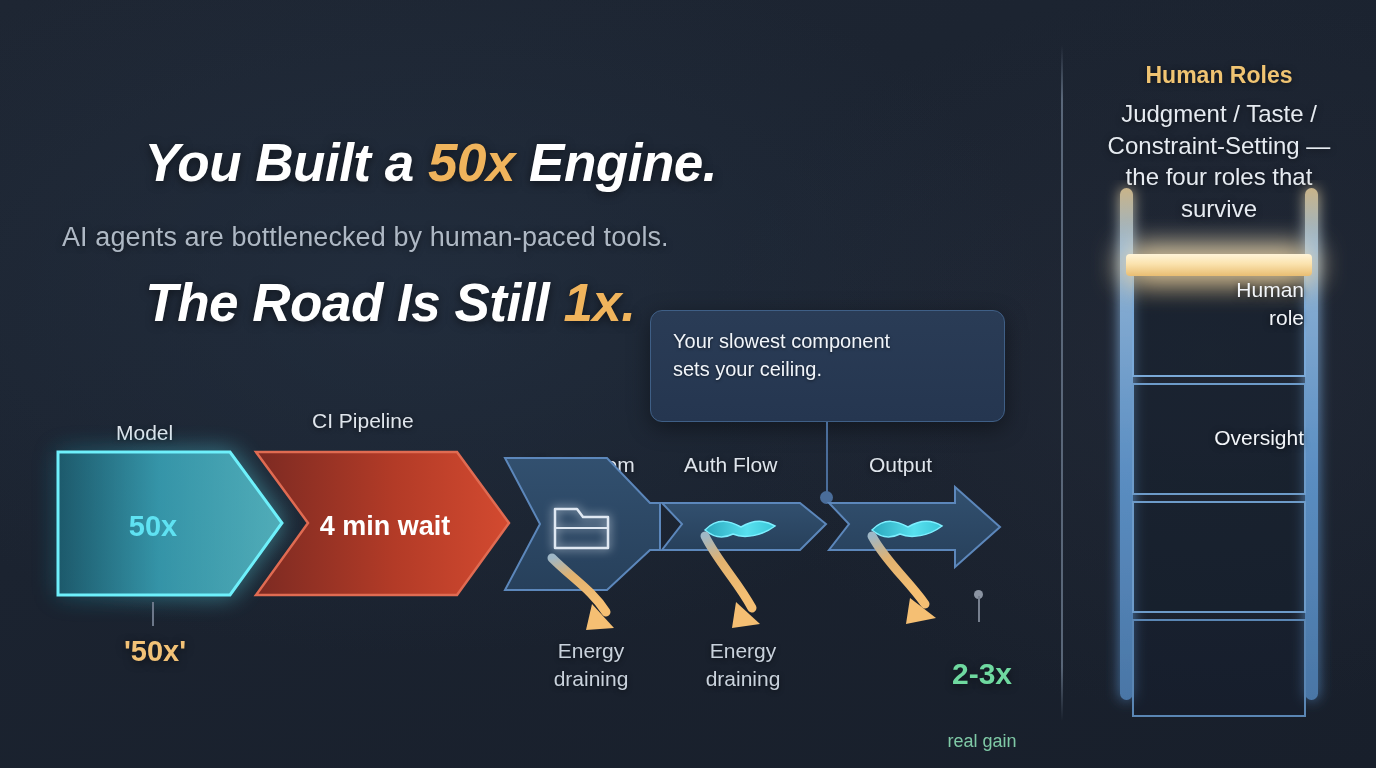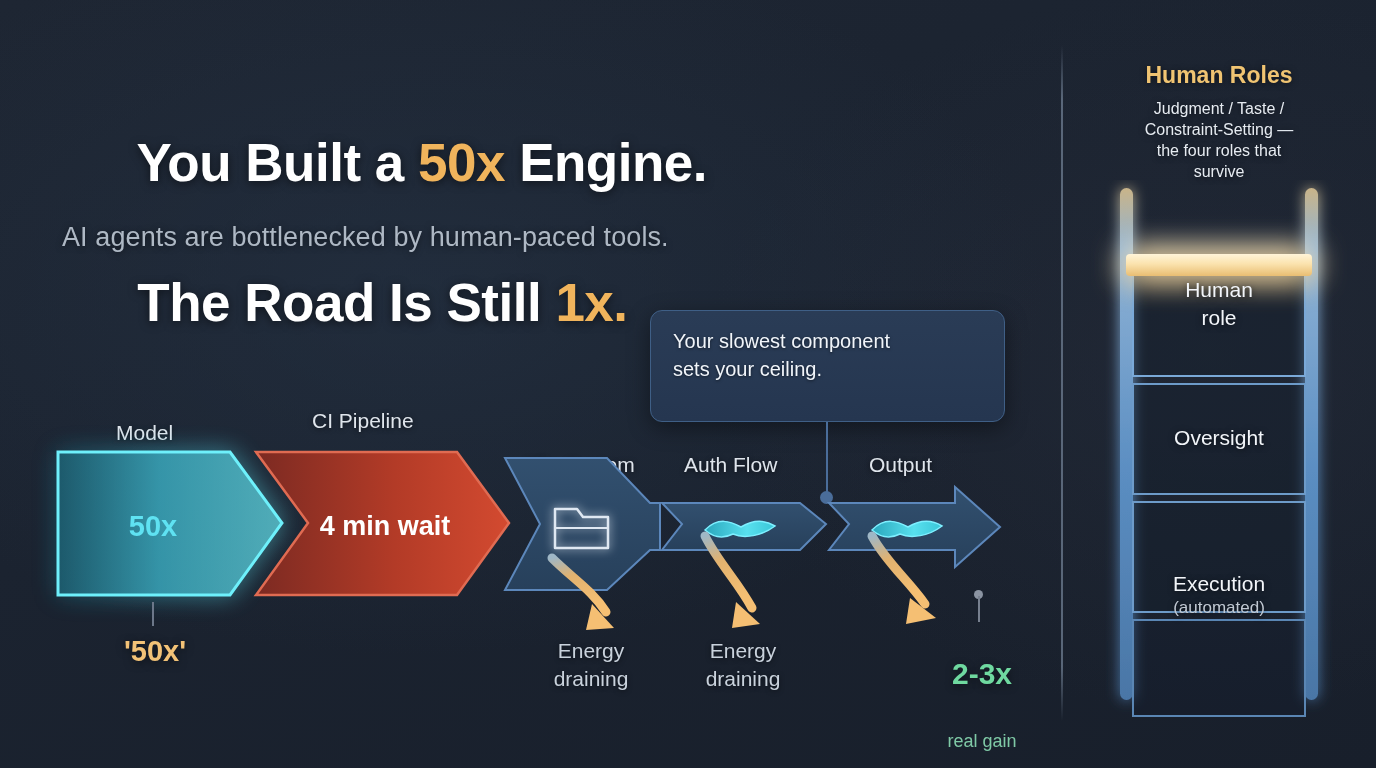--- a/index.html
+++ b/index.html
@@ -29,29 +29,30 @@
 
   
   #left-panel {
     position: absolute;
     left: 0; top: 0;
     width: 1061px; height: 768px;
   }
 
   .headline {
     position: absolute;
-    left: 52px;
+    left: 60px;
     top: 58px;
     font-size: 53px;
     font-weight: bold;
     color: #ffffff;
     letter-spacing: -0.5px;
     line-height: 1.32;
     text-shadow: 0 2px 10px rgba(0,0,0,0.55);
     white-space: pre;
+    font-style: italic;
   }
   .headline .accent { color: #f0b45c; }
 
   .subhead {
     position: absolute;
     left: 62px;
     top: 222px;
     font-size: 27px;
     color: #aeb8c4;
     letter-spacing: 0.1px;
@@ -204,35 +205,35 @@
     font-size: 23px;
     font-weight: bold;
     color: #f0c472;
     text-shadow: 0 1px 6px rgba(0,0,0,0.5);
   }
   #roles-sub {
     position: absolute;
     left: 22px; top: 98px;
     width: 270px;
     text-align: center;
-    font-size: 16px;
+    font-size: 24px;
     line-height: 1.32;
     color: #e6ebf1;
     white-space: pre-line;
     text-shadow: 0 1px 6px rgba(0,0,0,0.55);
   }
   #ladder {
     position: absolute;
     left: 0; top: 180px;
     width: 314px; height: 540px;
   }
   .rung-label {
     position: absolute;
     width: 170px;
-    text-align: center;
+    text-align: right;
     color: #f2f5f9;
     font-size: 21px;
     line-height: 1.32;
     white-space: pre-line;
     text-shadow: 0 1px 6px rgba(0,0,0,0.6);
   }
   .rung-label .sub {
     display: block;
     font-size: 17px;
     color: #c0c8d2;
@@ -429,19 +430,15 @@
       <rect x="71" y="440" width="172" height="96" fill="rgba(20,30,45,0.35)" stroke="#5a86b4" stroke-width="2"></rect>
 
       <g filter="url(#goldGlow)">
         <rect x="64" y="74" width="186" height="22" rx="4" fill="url(#goldRung)"></rect>
       </g>
     </svg>
 
     <div class="rung-label" style="left:72px; top:276px;">Human
 role</div>
     <div class="rung-label" style="left:72px; top:424px;">Oversight</div>
-    <div class="rung-label" style="left:72px; top:542px;">
-      <span>Execution</span>
-      <span class="sub">(automated)</span>
-    </div>
   </div>
 
 </div>
 
 </body></html>

